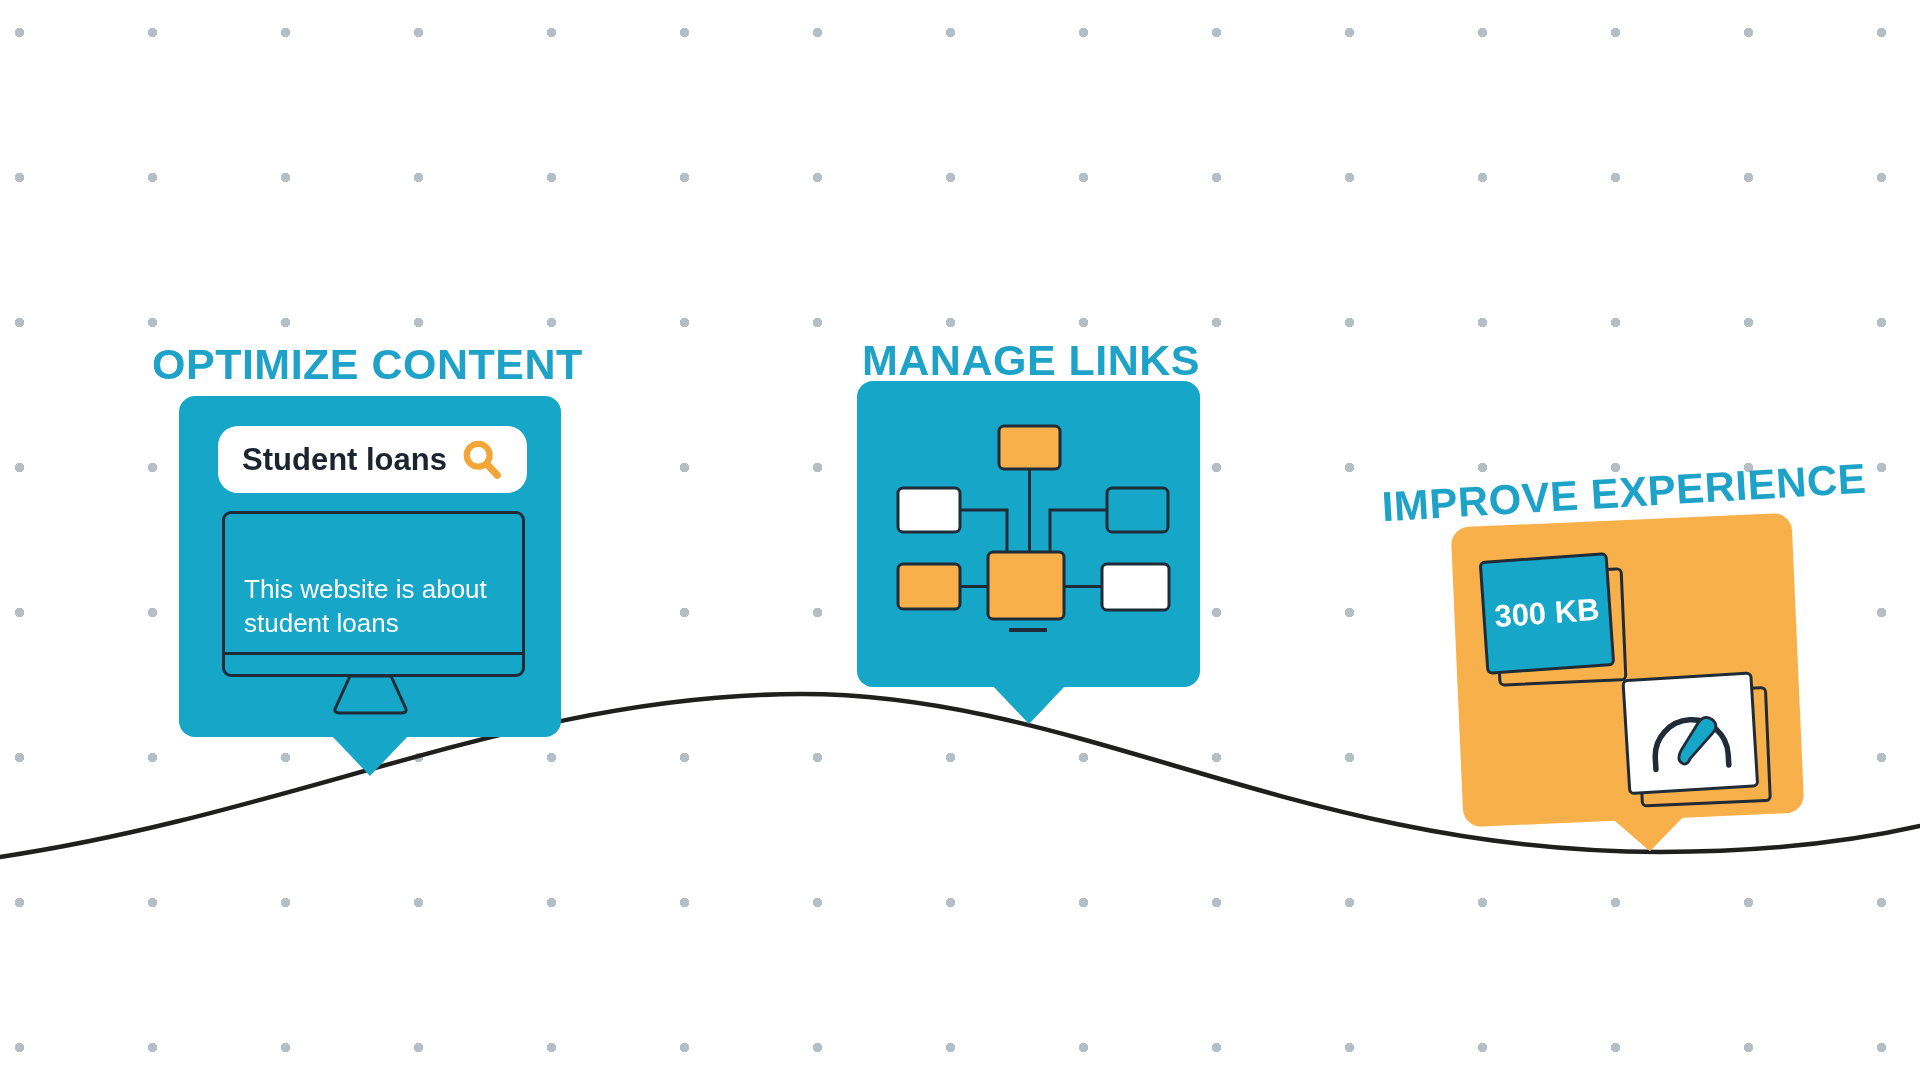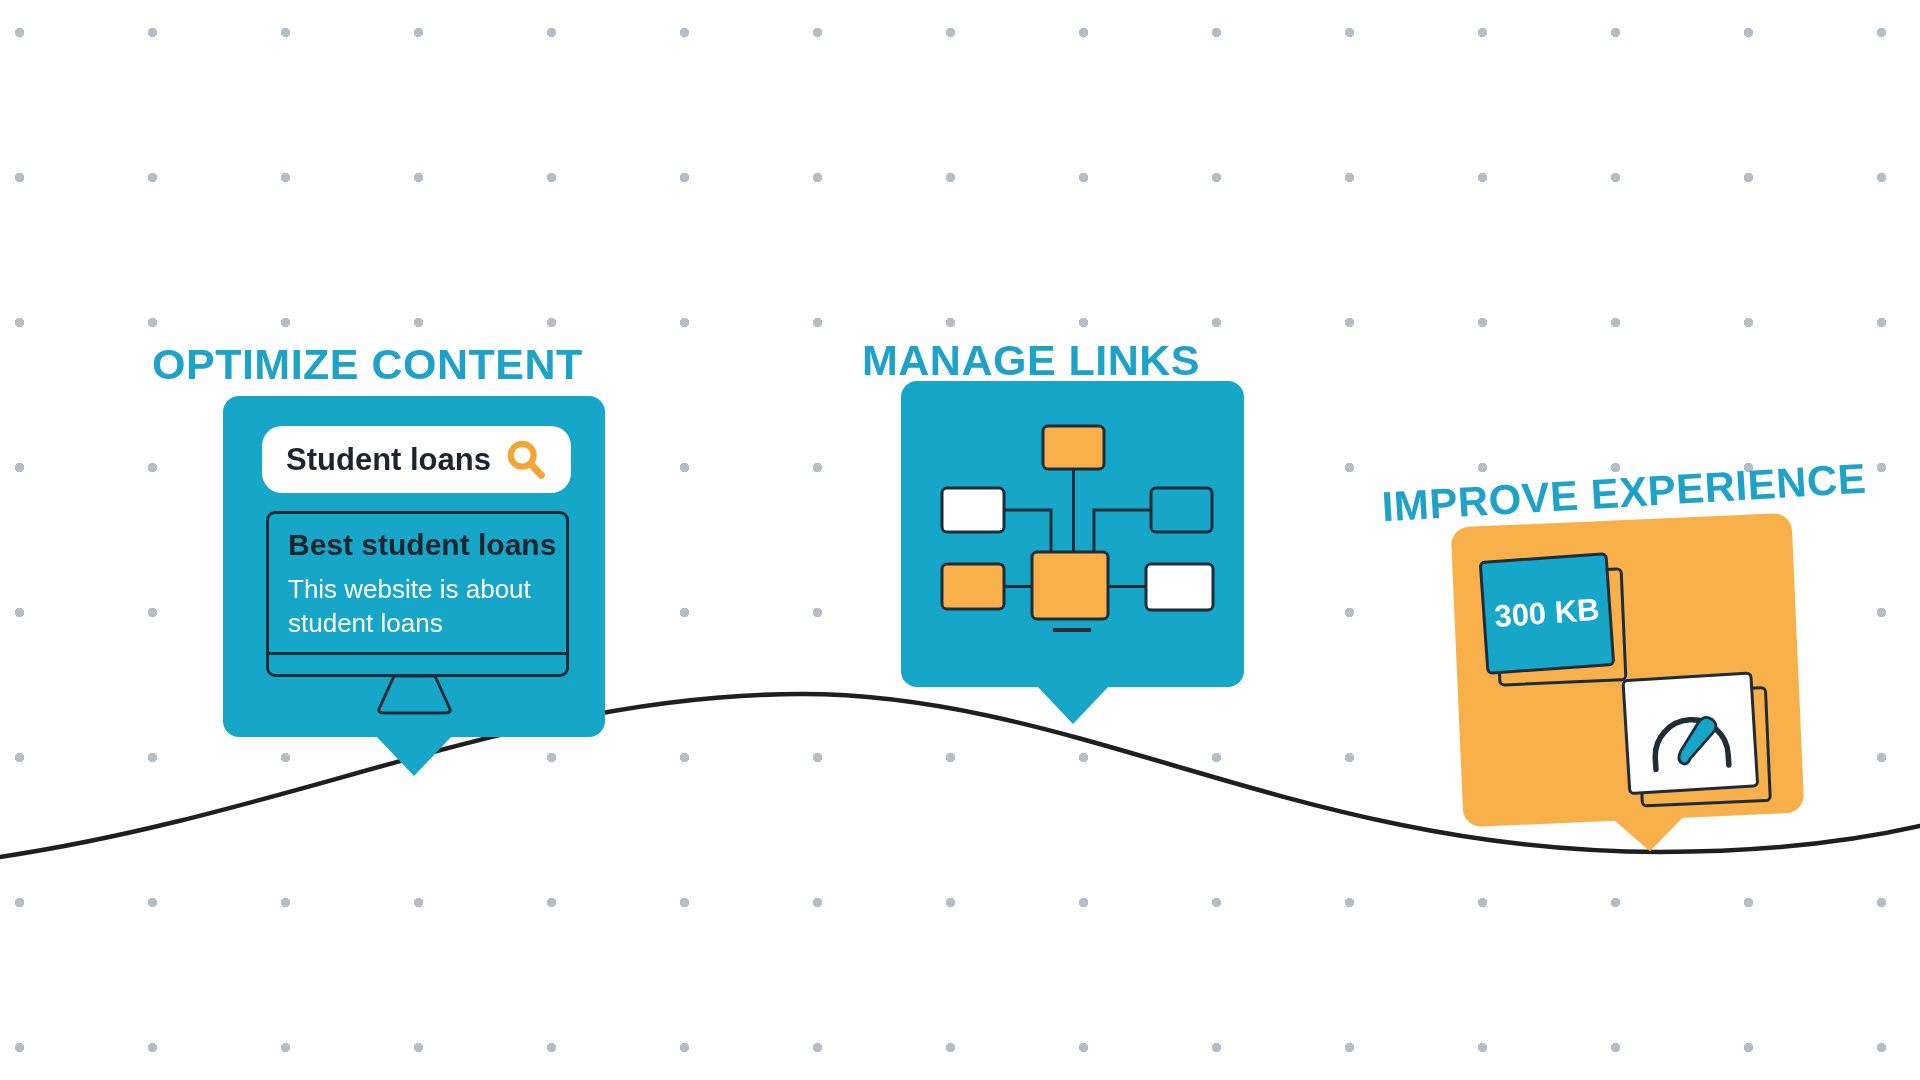--- a/index.html
+++ b/index.html
@@ -19,21 +19,21 @@
 
   .sec-title{
     position:absolute;font-weight:700;font-size:43px;letter-spacing:.5px;
     color:var(--title);white-space:nowrap;
   }
   .t1{left:152px;top:304px;}
   .t2{left:862px;top:300px;}
   .t3{left:1378px;top:434px;width:492px;text-align:center;font-size:42px;
       transform:rotate(-3.4deg);transform-origin:center;}
 
-  .bubble{position:absolute;background:var(--teal);border-radius:16px;margin-left:44px;}
+  .bubble{position:absolute;background:var(--teal);border-radius:16px;}
   .bubble1{left:179px;top:396px;width:382px;height:341px;}
   .bubble2{left:857px;top:381px;width:343px;height:306px;}
 
   .tail{position:absolute;width:0;height:0;left:50%;}
   .tail-teal{bottom:-39px;margin-left:-39px;
     border-left:39px solid transparent;border-right:39px solid transparent;
     border-top:41px solid var(--teal);}
   .tail2{bottom:-37px;margin-left:-37px;
     border-left:37px solid transparent;border-right:37px solid transparent;
     border-top:39px solid var(--teal);}
@@ -100,21 +100,20 @@
   <div class="bubble bubble1">
     <div class="search-bar">
       <span class="search-query">Student loans</span>
       <svg class="mag" viewBox="0 0 44 44" aria-hidden="true">
         <circle cx="18" cy="17" r="12" fill="none" stroke="var(--orange-icon)" stroke-width="6.5"></circle>
         <line x1="27" y1="26" x2="38" y2="38" stroke="var(--orange-icon)" stroke-width="7.5" stroke-linecap="round"></line>
       </svg>
     </div>
 
     <div class="monitor">
-      <div class="result-title">Best student loans</div>
       <div class="result-desc">This website is about student loans</div>
       <div class="monitor-bar"></div>
     </div>
 
     <svg class="stand" viewBox="0 0 107 40" aria-hidden="true">
       <path d="M33 1 L74 1 L89 34 Q90 38 84 38 L23 38 Q17 38 18 34 Z" class="fill-teal stroke-ink" stroke-width="3" stroke-linejoin="round"></path>
     </svg>
 
     <div class="tail tail-teal"></div>
   </div>

